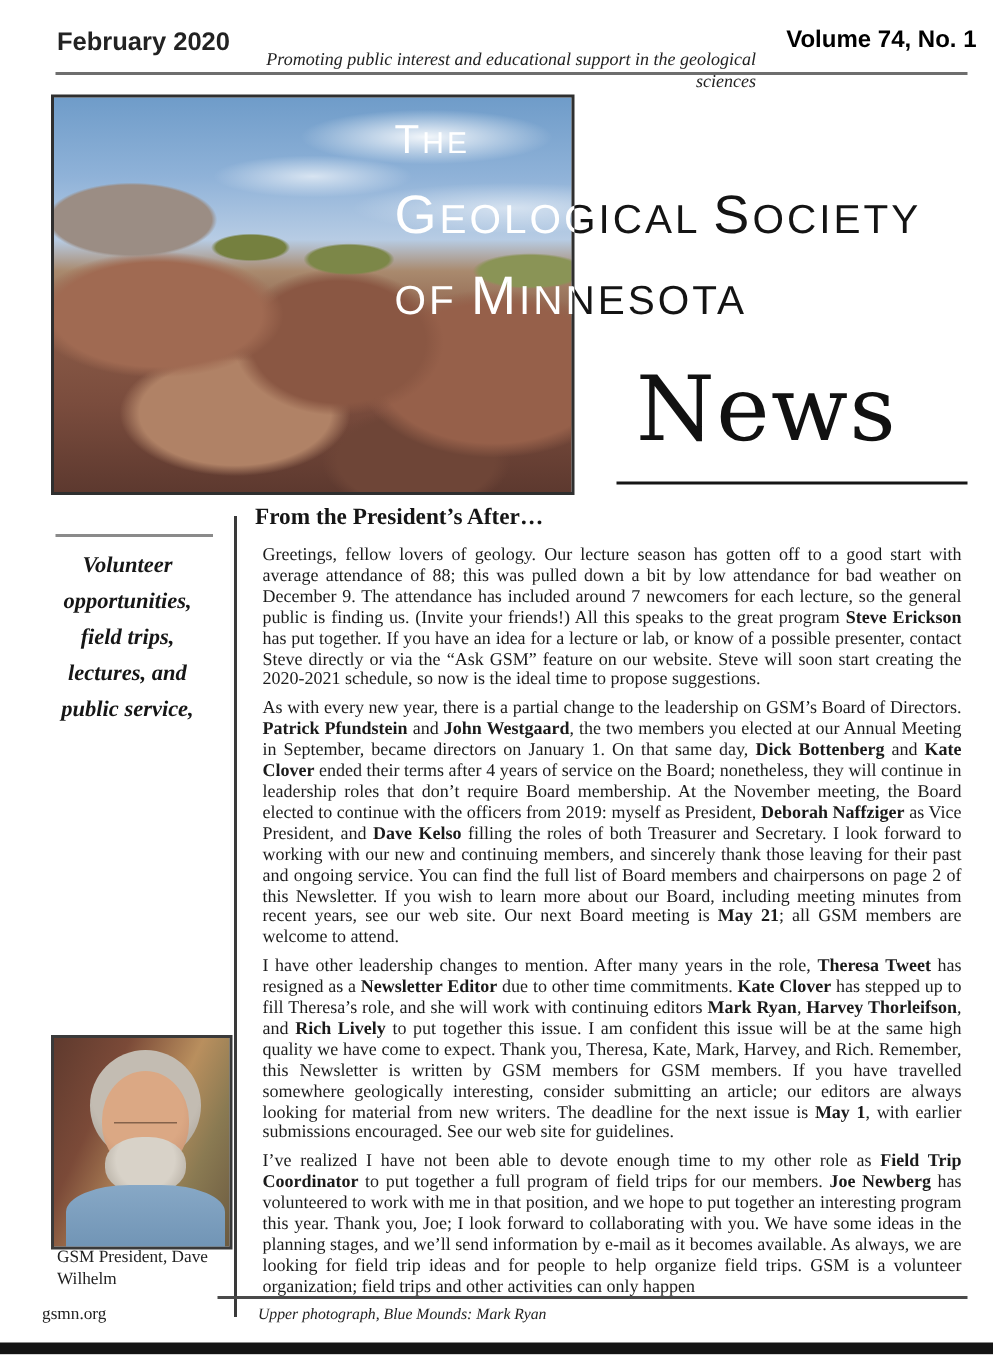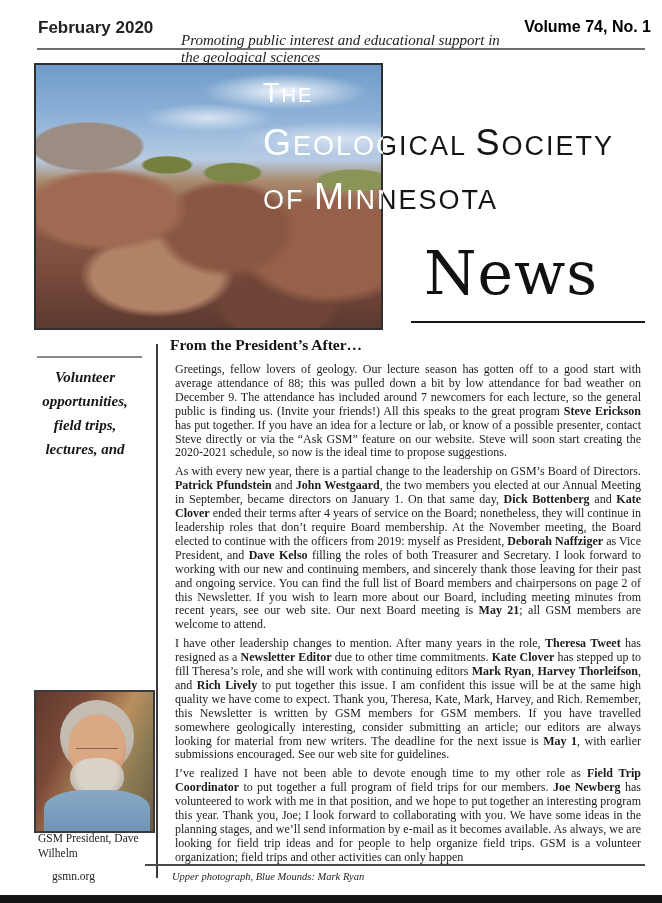--- a/index.html
+++ b/index.html
@@ -4,22 +4,22 @@
 <style>
   html,body{margin:0;padding:0;background:#e8e8e8;}
   #page{
     position:relative; width:662px; height:903px; background:#ffffff;
     font-family:"Liberation Serif", serif; color:#1b1b1b; overflow:hidden;
     margin:0 auto;
   }
   
   .hdr-date{position:absolute; left:38px; top:18px; font-family:"Liberation Sans",sans-serif;
     font-size:17px; font-weight:bold; color:#222;}
-  .hdr-tagline{position:absolute; left:181px; top:32px; width:340px; text-align:left;
-    font-style:italic; font-size:15px; color:#222;}
+  .hdr-tagline{position:absolute; left:164px; top:32px; width:340px; text-align:right;
+    font-style:italic; font-size:12px; color:#222;}
   .hdr-volume{position:absolute; right:11px; top:18px; font-family:"Liberation Sans",sans-serif;
     font-size:16px; font-weight:bold; color:#000000;}
   .hdr-rule{position:absolute; left:37px; top:48px; width:608px; height:2px; background:#6e6e6e;}
 
   
   .photo-mast{
     position:absolute; left:34px; top:63px; width:349px; height:267px; box-sizing:border-box;
     border:2px solid #2f2f2f; z-index:1;
     background:
       radial-gradient(ellipse 120px 26px at 72% 10%, rgba(255,255,255,.9), rgba(255,255,255,0) 70%),
@@ -74,21 +74,21 @@
     background:radial-gradient(circle at 50% 35%,#c3bcb2 60%,#9d968c 100%);}
   .p-face{position:absolute; left:32px; top:22px; width:58px; height:66px; border-radius:50% 50% 46% 46%;
     background:radial-gradient(circle at 45% 40%,#dba884 55%,#c08a6c 100%);}
   .p-glasses{position:absolute; left:40px; top:46px; width:42px; height:10px;
     border-bottom:1.5px solid rgba(60,40,30,.55);}
   .p-beard{position:absolute; left:34px; top:66px; width:54px; height:38px; border-radius:46%;
     background:radial-gradient(circle at 50% 40%,#d8d2c8 55%,#aaa296 100%);}
   .p-shirt{position:absolute; left:8px; top:98px; width:106px; height:45px; border-radius:40% 40% 0 0;
     background:linear-gradient(180deg,#87a8c6 0%,#6f93b4 100%);}
   .pres-caption{position:absolute; left:38px; top:831px; width:112px; font-size:11.5px; line-height:15px; color:#222;}
-  .site-link{position:absolute; left:52px; top:870px; font-size:11.5px; color:#222;}
+  .site-link{position:absolute; left:28px; top:870px; font-size:11.5px; color:#222;}
 
   
   .ft-rule{position:absolute; left:145px; top:864px; width:500px; height:2px; background:#4a4a4a;}
   .ft-credit{position:absolute; left:172px; top:871px; font-style:italic; font-size:10.5px; color:#222;}
   .edge-bar{position:absolute; left:0; top:895px; width:662px; height:8px; background:#141414;}
 </style>
 </head>
 <body>
 
 <div id="page">
@@ -111,20 +111,21 @@
     </div>
   <div class="news-title">News</div>
   <div class="news-rule"></div>
 
   <div class="sb-rule"></div>
   <div class="sb-tagline">
       <div>Volunteer</div>
       <div>opportunities,</div>
       <div>field trips,</div>
       <div>lectures,  and</div>
+      <div>public service,</div>
     </div>
   <div class="v-divider"></div>
 
   <div class="article">
     <h2>From the President’s After…</h2>
     <div>
         <p><span>Greetings, fellow lovers of geology. Our lecture season has gotten off to a good start with average attendance of 88; this was pulled down a bit by low attendance for bad weather on December 9. The attendance has included around 7 newcomers for each lecture, so the general public is finding us. (Invite your friends!) All this speaks to the great program </span><b>Steve Erickson</b><span> has put together. If you have an idea for a lecture or lab, or know of a possible presenter, contact Steve directly or via the “Ask GSM” feature on our website. Steve will soon start creating the 2020-2021 schedule, so now is the ideal time to propose suggestions.</span></p>
         <p><span>As with every new year, there is a partial change to the leadership on GSM’s Board of Directors. </span><b>Patrick Pfundstein</b><span> and </span><b>John Westgaard</b><span>, the two members you elected at our Annual Meeting in September, became directors on January 1. On that same day, </span><b>Dick Bottenberg</b><span> and </span><b>Kate Clover</b><span> ended their terms after 4 years of service on the Board; nonetheless, they will continue in leadership roles that don’t require Board membership. At the November meeting, the Board elected to continue with the officers from 2019: myself as President, </span><b>Deborah Naffziger</b><span> as Vice President, and </span><b>Dave Kelso</b><span> filling the roles of both Treasurer and Secretary. I look forward to working with our new and continuing members, and sincerely thank those leaving for their past and ongoing service. You can find the full list of Board members and chairpersons on page 2 of this Newsletter. If you wish to learn more about our Board, including meeting minutes from recent years, see our web site. Our next Board meeting is </span><b>May 21</b><span>; all GSM members are welcome to attend.</span></p>
         <p><span>I have other leadership changes to mention. After many years in the role, </span><b>Theresa Tweet</b><span> has resigned as a </span><b>Newsletter Editor</b><span> due to other time commitments. </span><b>Kate Clover</b><span> has stepped up to fill Theresa’s role, and she will work with continuing editors </span><b>Mark Ryan</b><span>, </span><b>Harvey Thorleifson</b><span>, and </span><b>Rich Lively</b><span> to put together this issue. I am confident this issue will be at the same high quality we have come to expect. Thank you, Theresa, Kate, Mark, Harvey, and Rich. Remember, this Newsletter is written by GSM members for GSM members. If you have travelled somewhere geologically interesting, consider submitting an article; our editors are always looking for material from new writers. The deadline for the next issue is </span><b>May 1</b><span>, with earlier submissions encouraged. See our web site for guidelines.</span></p>
         <p><span>I’ve realized I have not been able to devote enough time to my other role as </span><b>Field Trip Coordinator</b><span> to put together a full program of field trips for our members. </span><b>Joe Newberg</b><span> has volunteered to work with me in that position, and we hope to put together an interesting program this year. Thank you, Joe; I look forward to collaborating with you. We have some ideas in the planning stages, and we’ll send information by e-mail as it becomes available. As always, we are looking for field trip ideas and for people to help organize field trips. GSM is a volunteer organization; field trips and other activities can only happen</span></p>

